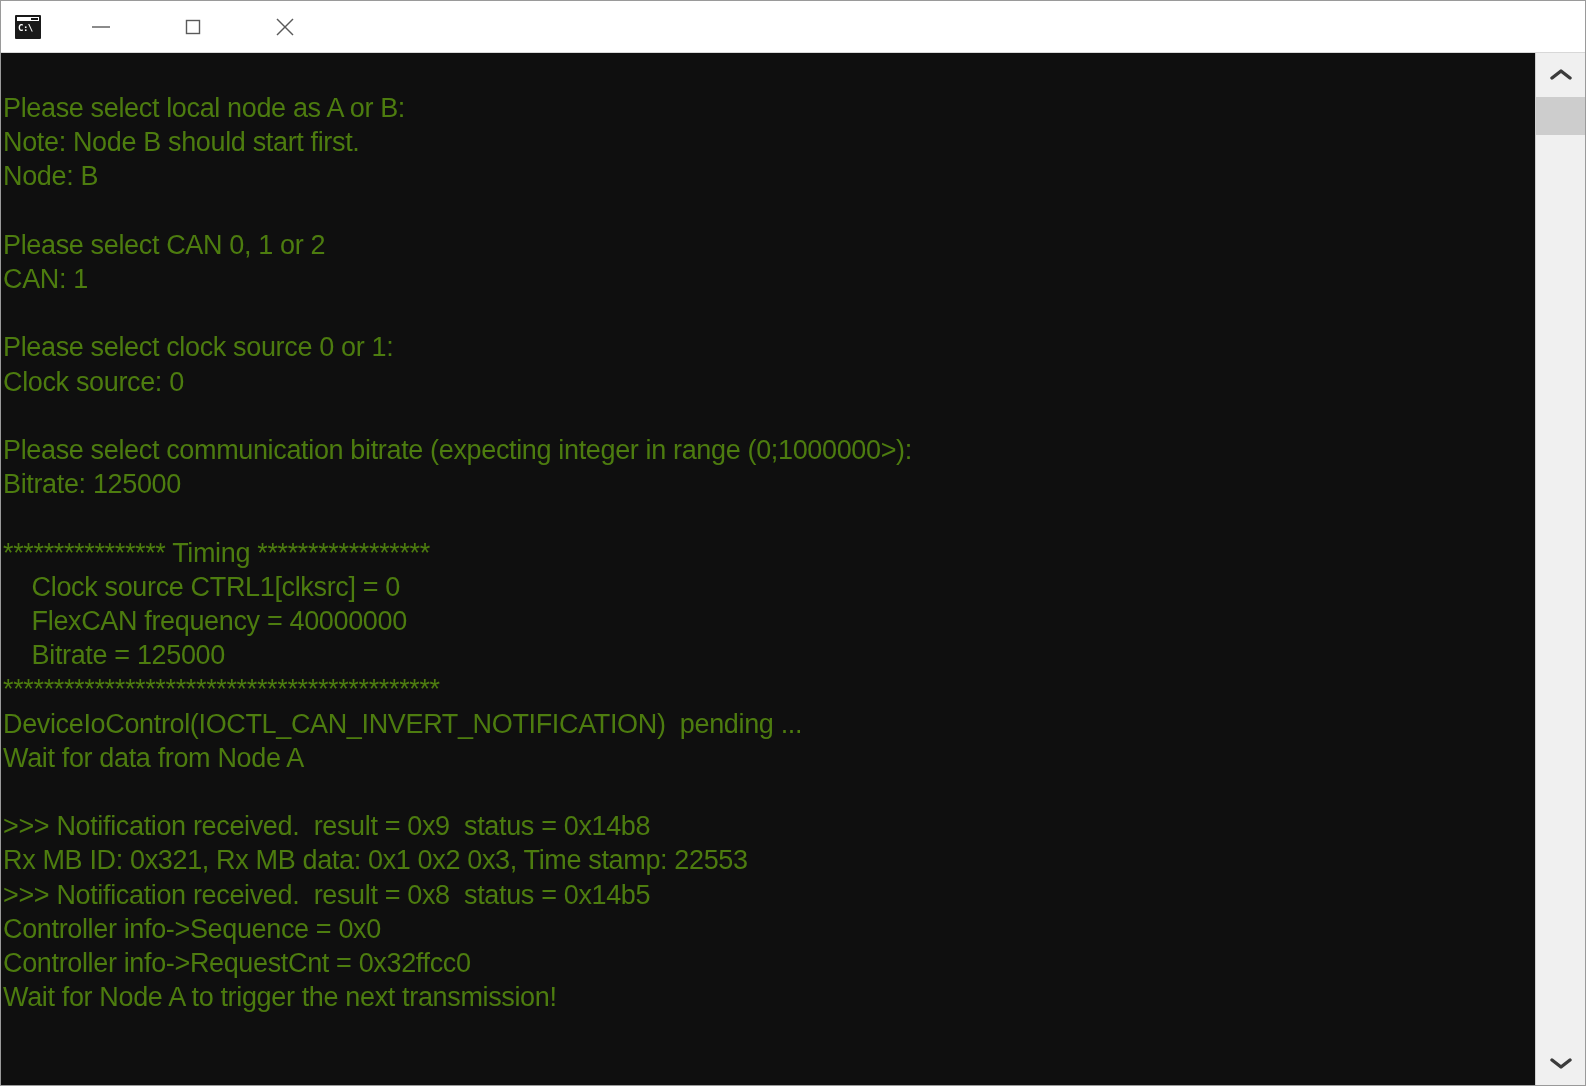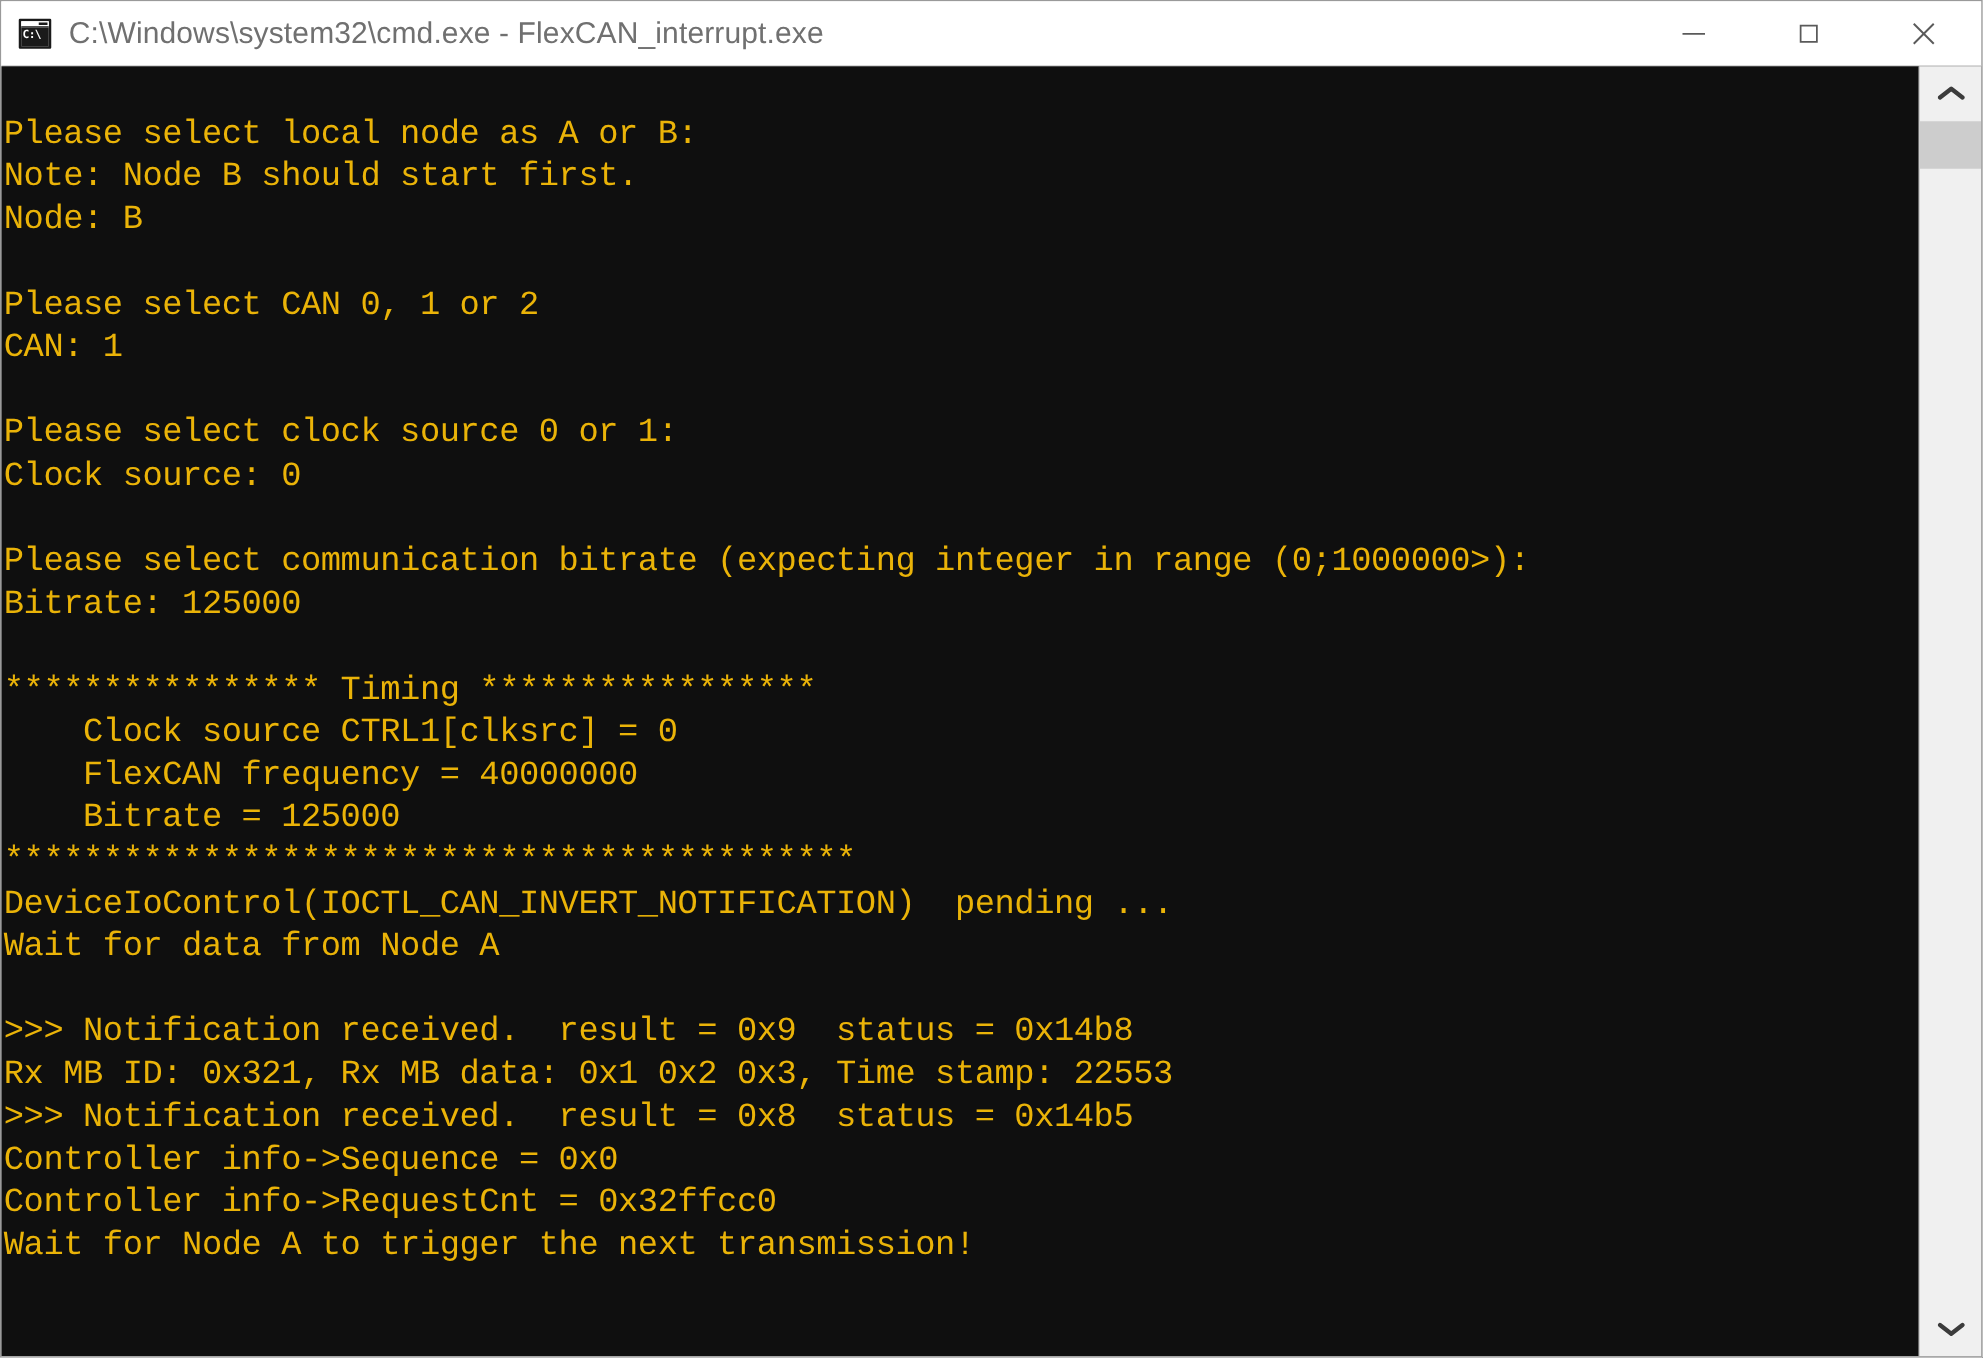--- a/index.html
+++ b/index.html
@@ -116,22 +116,22 @@
   }
 
   .console-text {
     position: absolute;
     top: 0;
     left: 0;
     right: 50px;
     bottom: 0;
     padding: 38px 0 0 2px;
     margin: 0;
-    color: #eab308;
-    font-family: Liberation Mono, monospace;
+    color: #4d7c0f;
+    font-family: Liberation Sans, sans-serif;
     font-size: 27px;
     line-height: 34.2px;
     white-space: pre;
     letter-spacing: -0.35px;
     box-sizing: border-box;
     overflow: hidden;
     -webkit-font-smoothing: none;
   }
 
   
@@ -184,21 +184,20 @@
 
 <div class="window">
 
   <div class="titlebar">
 
     <div class="app-icon">
       <div class="bar"></div>
       <div class="screen">C:\</div>
     </div>
 
-    <div class="title-text">C:\Windows\system32\cmd.exe - FlexCAN_interrupt.exe</div>
 
     <div class="win-buttons">
 
       <div class="win-btn">
         <span>
           <svg width="24" height="24" viewBox="0 0 24 24">
             <line x1="3" y1="12" x2="21" y2="12" stroke="#5a5a5a" stroke-width="1.4"></line>
           </svg>
         </span>
       </div>

